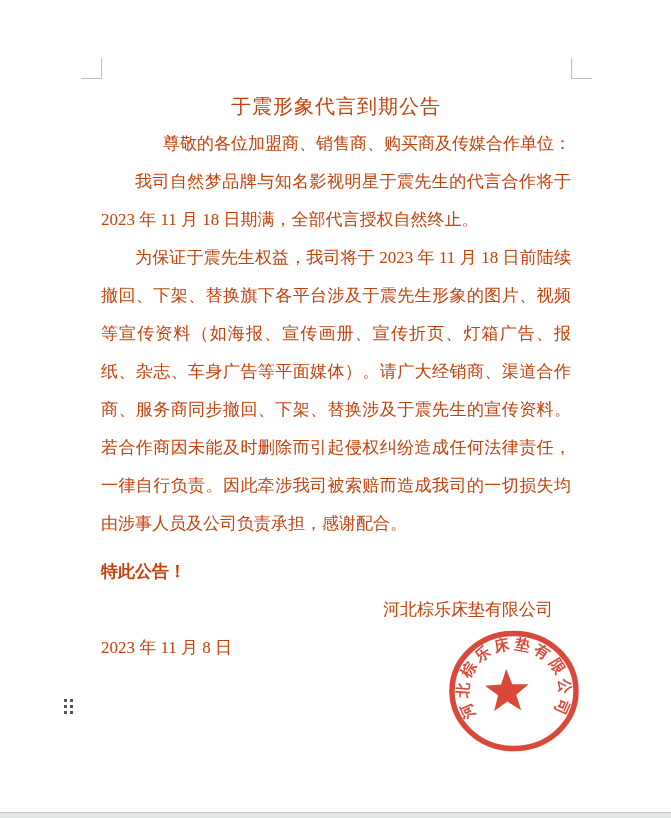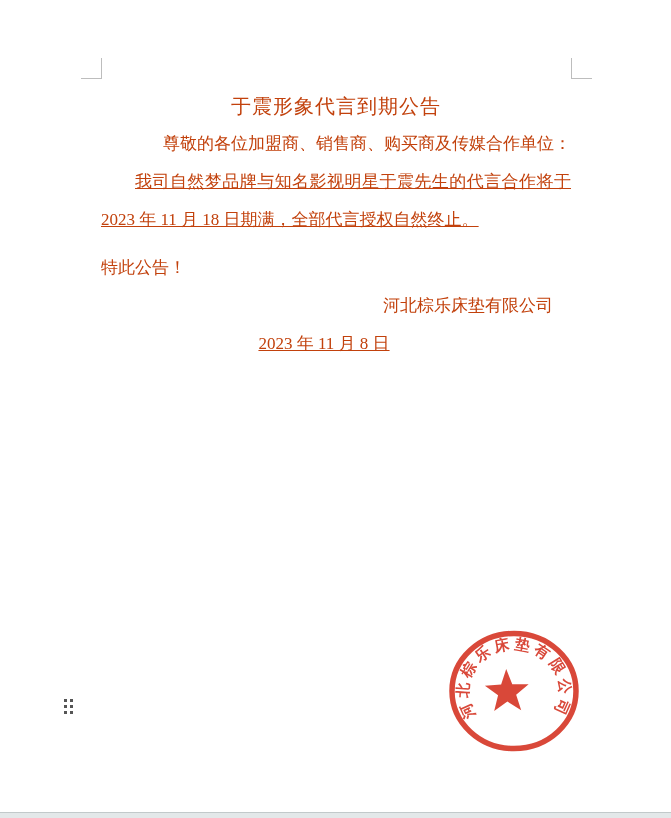--- a/index.html
+++ b/index.html
@@ -33,25 +33,24 @@
     font-size:20px;line-height:38px;
     text-align:center;letter-spacing:1px;
     font-weight:normal;margin:0;
   }
   .salutation{margin:0;text-align:right;}
   .para{
     margin:0;
     text-indent:2em;
     text-align:justify;
     text-justify:inter-ideograph;
-    text-decoration:underline;
   }
-  .closing{margin:10px 0 0 0;}
+  .closing{margin:10px 0 0 0;font-weight:bold;}
   .sig-company{margin:0;text-align:right;padding-right:18px;}
-  .sig-date{margin:0;text-align:center;padding-right:24px;text-decoration:underline;}
+  .sig-date{margin:0;text-align:left;padding-right:24px;}
   
   .stamp{
     position:absolute;left:444px;top:626px;width:140px;height:130px;
     mix-blend-mode:multiply;opacity:.93;
     pointer-events:none;
   }
   .seal-text{
     font-family:"Liberation Serif","DejaVu Serif",serif;
     font-size:15px;font-weight:bold;letter-spacing:4px;
     fill:#d63a2a;
@@ -74,20 +73,21 @@
 
 <div class="page">
 
   <div class="crop-tl"></div>
   <div class="crop-tr"></div>
 
   <div class="content">
     <h1 class="doc-title">于震形象代言到期公告</h1>
     <p class="salutation">尊敬的各位加盟商、销售商、购买商及传媒合作单位：</p>
     <p class="para">我司自然梦品牌与知名影视明星于震先生的代言合作将于 2023 年 11 月 18 日期满，全部代言授权自然终止。</p>
+    <p class="para">为保证于震先生权益，我司将于 2023 年 11 月 18 日前陆续撤回、下架、替换旗下各平台涉及于震先生形象的图片、视频等宣传资料（如海报、宣传画册、宣传折页、灯箱广告、报纸、杂志、车身广告等平面媒体）。请广大经销商、渠道合作商、服务商同步撤回、下架、替换涉及于震先生的宣传资料。若合作商因未能及时删除而引起侵权纠纷造成任何法律责任，一律自行负责。因此牵涉我司被索赔而造成我司的一切损失均由涉事人员及公司负责承担，感谢配合。</p>
     <p class="closing">特此公告！</p>
     <p class="sig-company">河北棕乐床垫有限公司</p>
     <p class="sig-date">2023 年 11 月 8 日</p>
   </div>
 
   <div class="dots">
     <span></span>
       <span></span>
       <span></span>
       <span></span>

